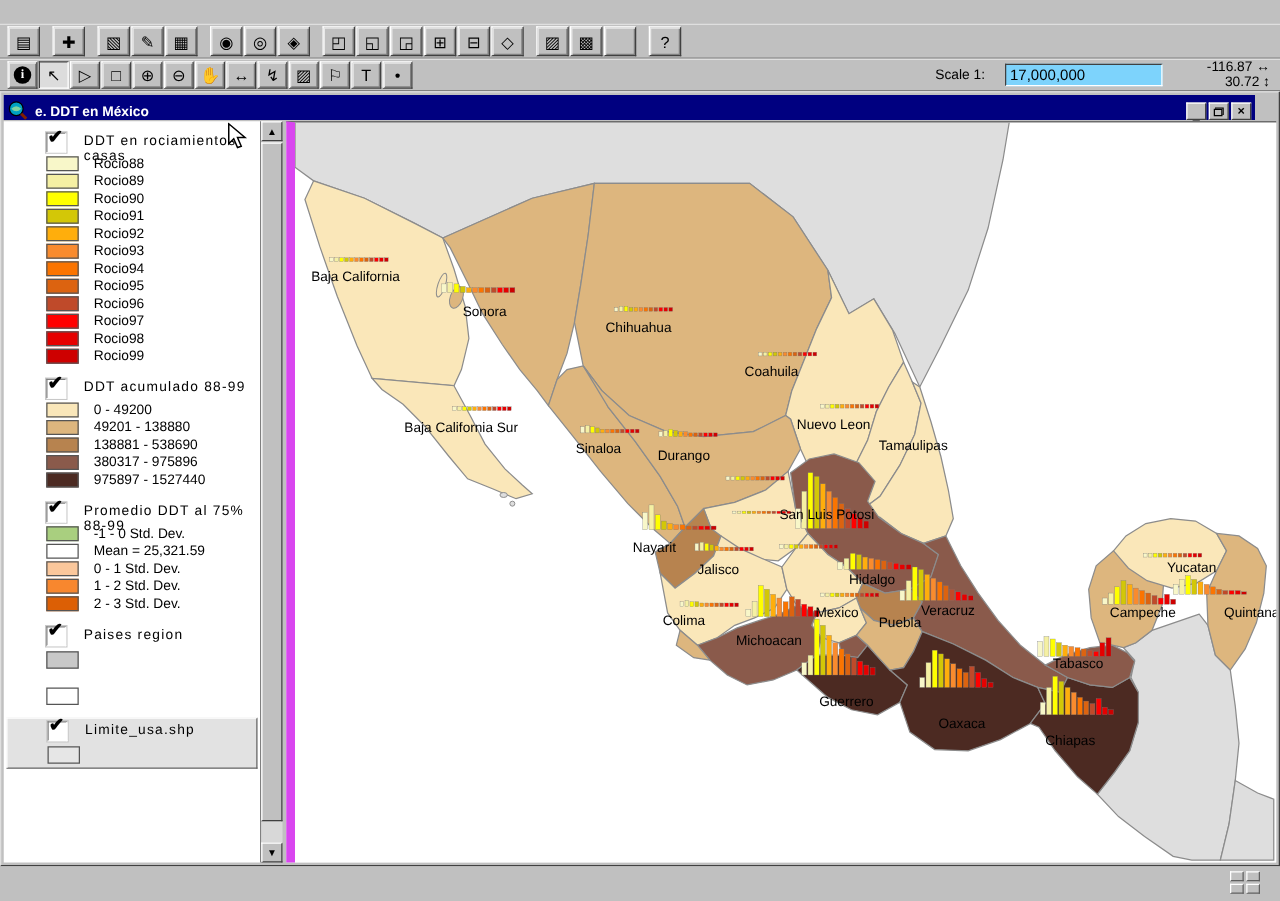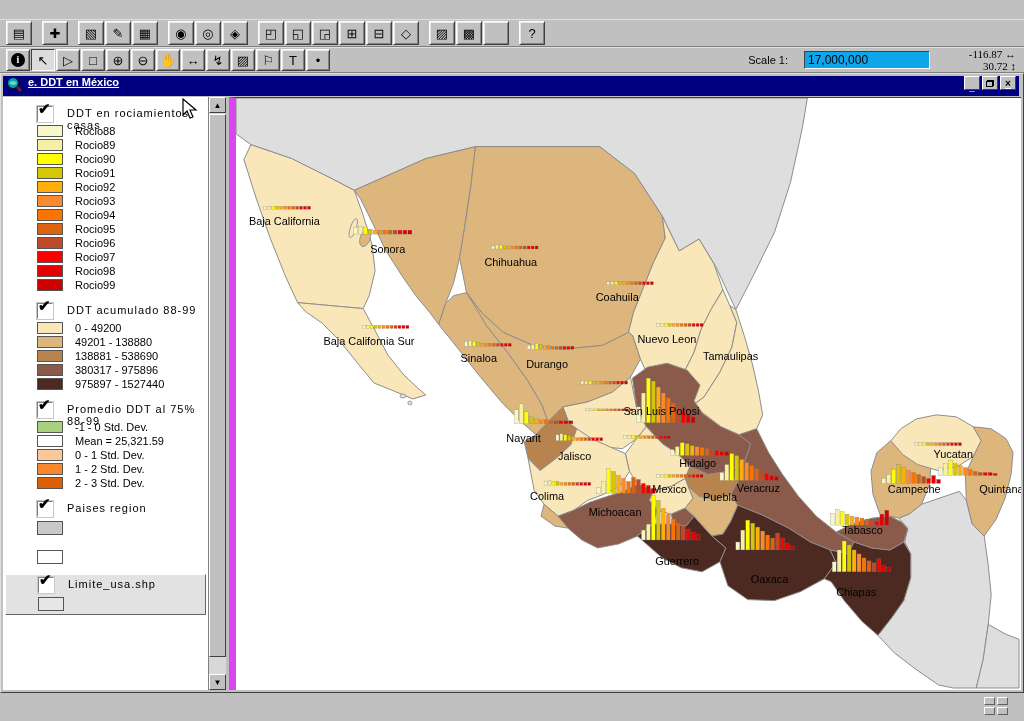--- a/index.html
+++ b/index.html
@@ -22,30 +22,30 @@
         border-right:1px solid #404040;border-bottom:1px solid #404040;
         box-shadow:inset 1px 1px 0 #e8e8e8, inset -1px -1px 0 #808080;box-sizing:border-box;}
   #toolbar2 .tbtn{width:24px;height:22px;}
   .tbtn.gap{margin-left:9px;}
   .tbtn.pressed{border-top:1px solid #404040;border-left:1px solid #404040;
         border-right:1px solid #fff;border-bottom:1px solid #fff;
         box-shadow:none;background:#dcdcdc;}
   .tbtn .inv{display:inline-block;width:14px;height:14px;border-radius:50%;background:#000;color:#fff;
         font-weight:bold;font-size:10px;line-height:14px;text-align:center;font-family:"Liberation Serif",serif;}
   #scalebox{margin-left:auto;display:flex;align-items:center;}
-  #scaleinput{width:118px;height:16px;background:#0ea5e9;border-top:1px solid #404040;border-left:1px solid #404040;
+  #scaleinput{width:118px;height:16px;background:#7dd3fc;border-top:1px solid #404040;border-left:1px solid #404040;
         border-right:1px solid #fff;border-bottom:1px solid #fff;font-family:"Liberation Sans",sans-serif;
         font-size:12px;padding:0 3px;}
-  #coords{width:72px;text-align:right;margin:0 8px 0 14px;line-height:12px;font-size:11px;font-family:Liberation Serif, serif;}
+  #coords{width:72px;text-align:right;margin:0 8px 0 14px;line-height:12px;font-size:11px;}
   
   #docwin{position:absolute;left:0;top:73px;width:1024px;height:620px;background:#C0C0C0;
         border-top:1px solid #dfdfdf;border-left:1px solid #dfdfdf;
         border-right:1px solid #404040;border-bottom:1px solid #404040;box-sizing:border-box;}
-  .titlebar{position:absolute;left:2px;top:2px;right:4px;height:20px;background:#000080;color:#fff;
-        display:flex;align-items:flex-start;padding:0 3px;text-decoration:underline;}
+  .titlebar{position:absolute;left:2px;top:2px;right:19px;height:20px;background:#000080;color:#fff;
+        display:flex;align-items:flex-end;padding:0 3px;}
   .titlebar .title{font-weight:bold;margin-left:6px;}
   .winbtns{margin-left:auto;display:flex;}
   .winbtn{width:16px;height:14px;margin-left:2px;background:#C0C0C0;color:#000;font-size:10px;
         display:flex;align-items:center;justify-content:center;font-weight:bold;
         border-top:1px solid #fff;border-left:1px solid #fff;
         border-right:1px solid #404040;border-bottom:1px solid #404040;box-sizing:border-box;}
   .winbtn.min span{margin-top:6px;}
   .restore-glyph{position:relative;width:8px;height:7px;}
   .restore-glyph i{position:absolute;border:1px solid #000;background:#C0C0C0;width:5px;height:4px;display:block;}
   .restore-glyph i:first-child{right:0;top:0;}

